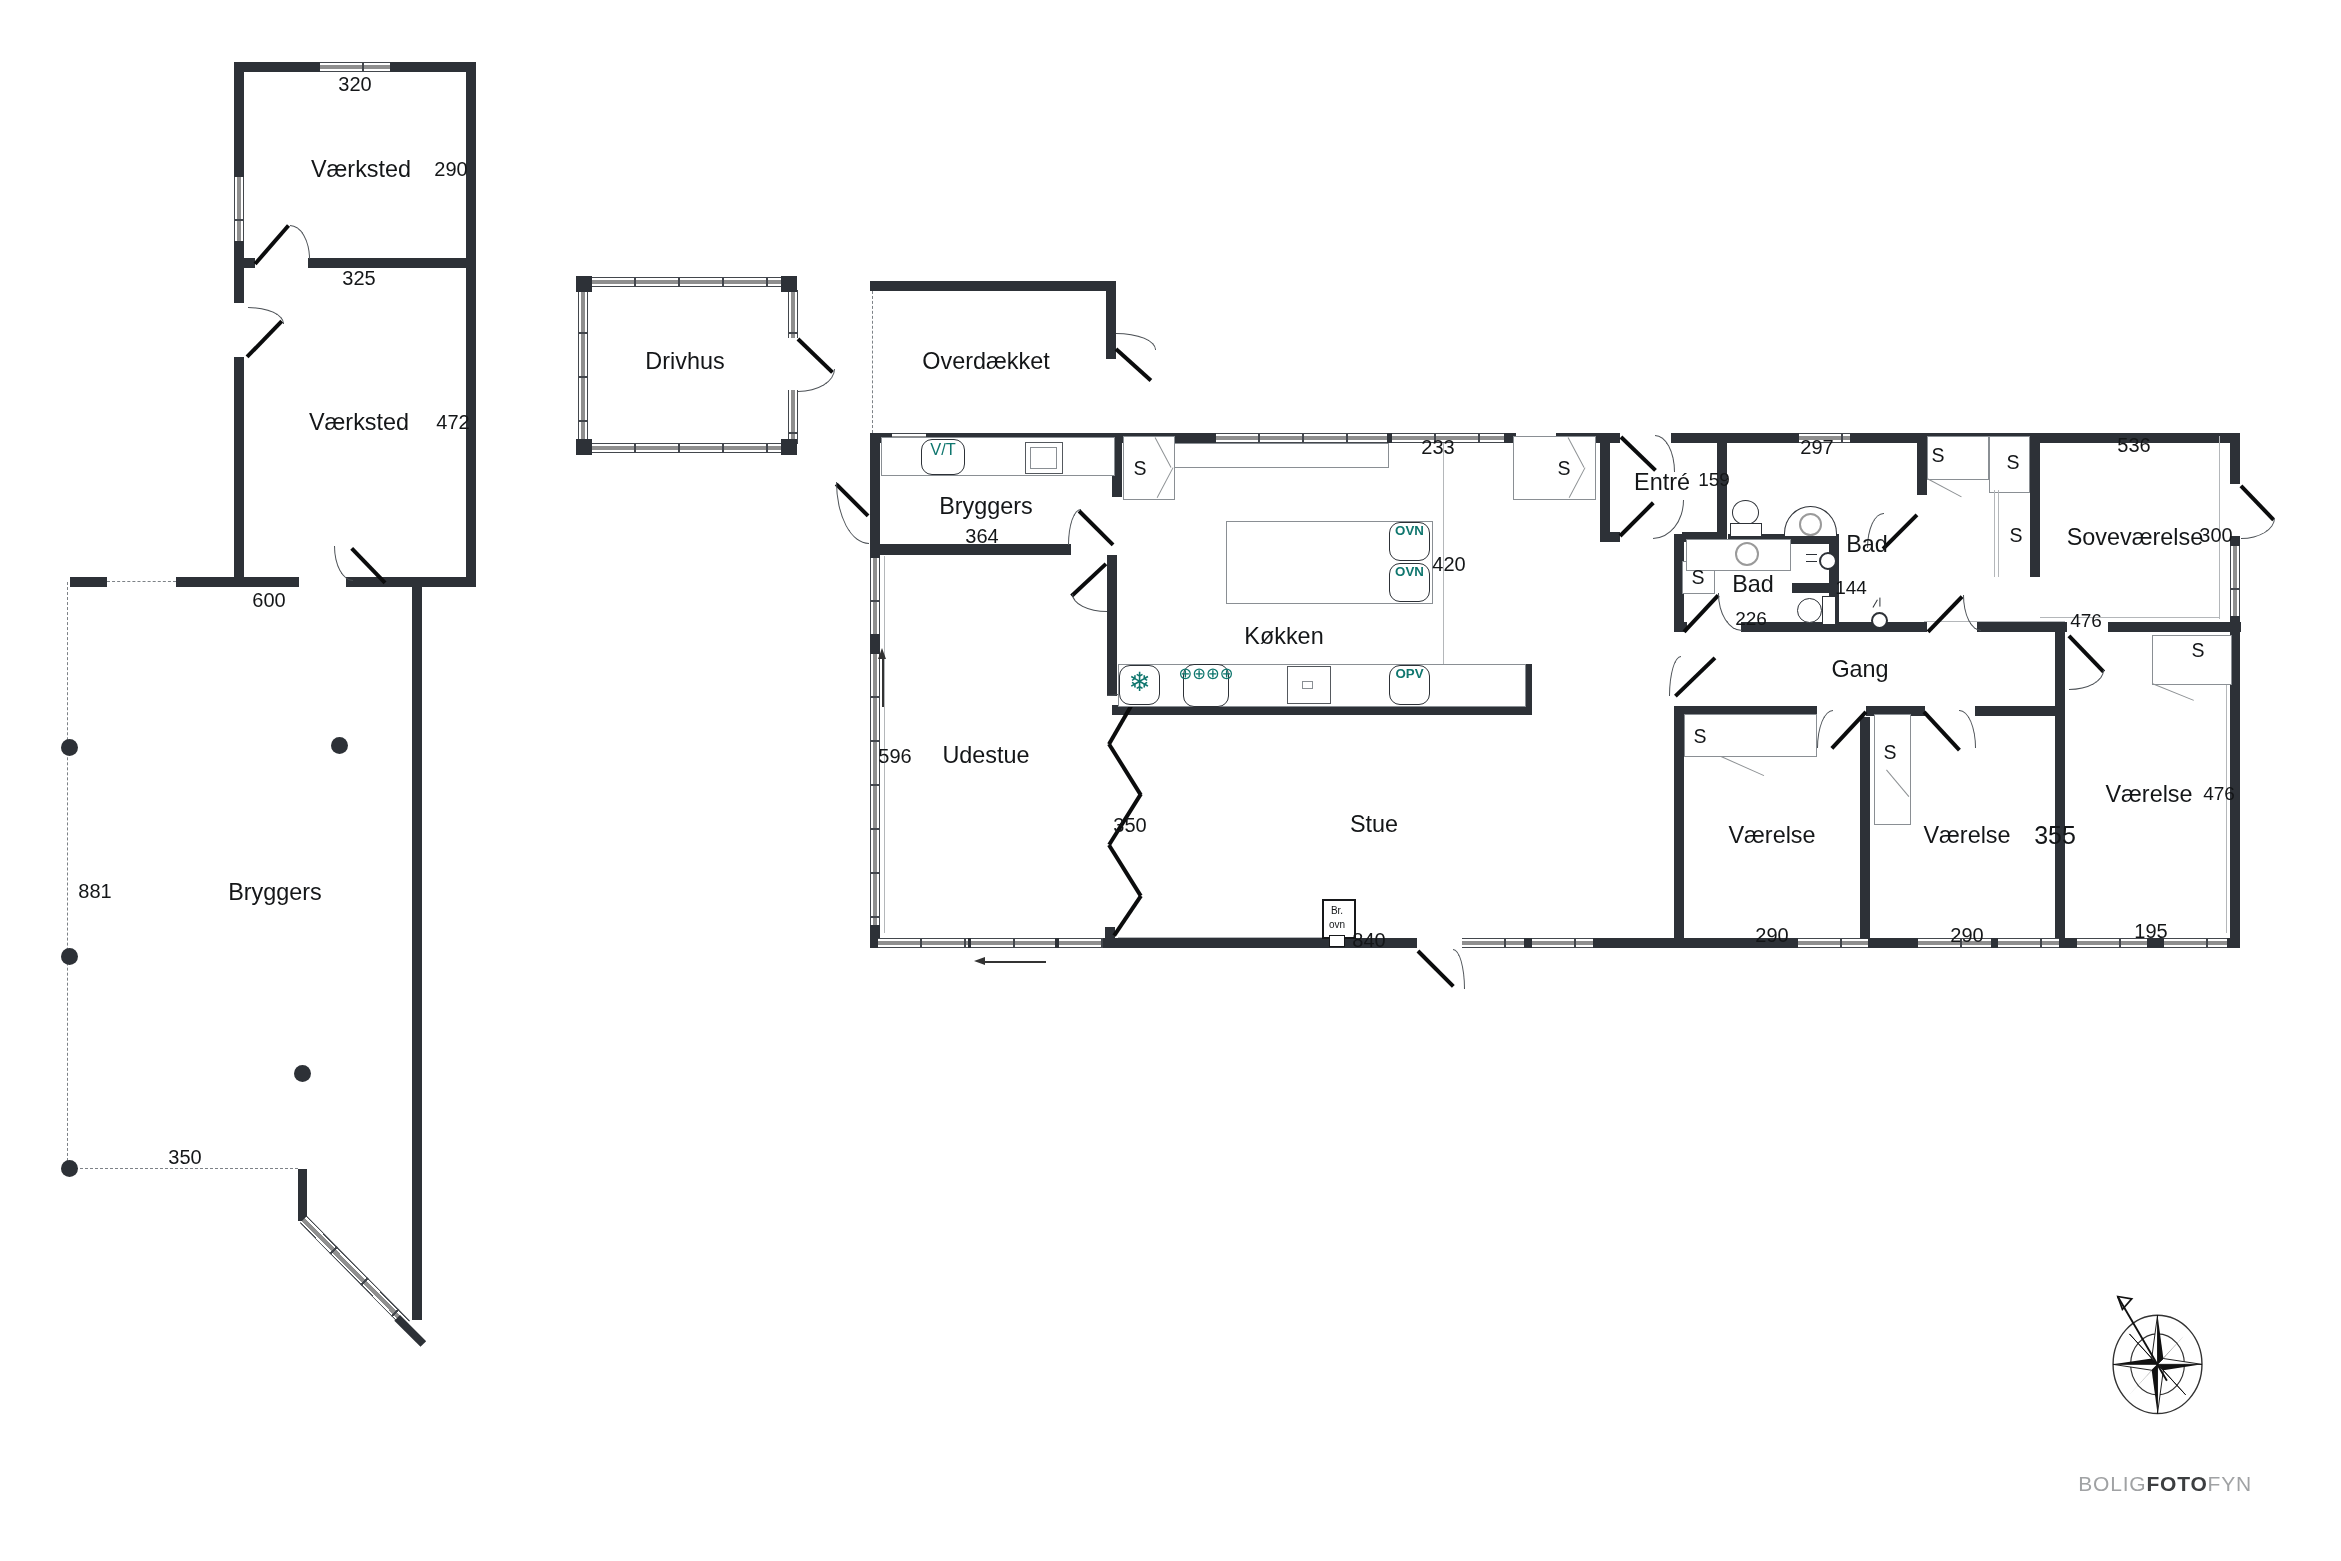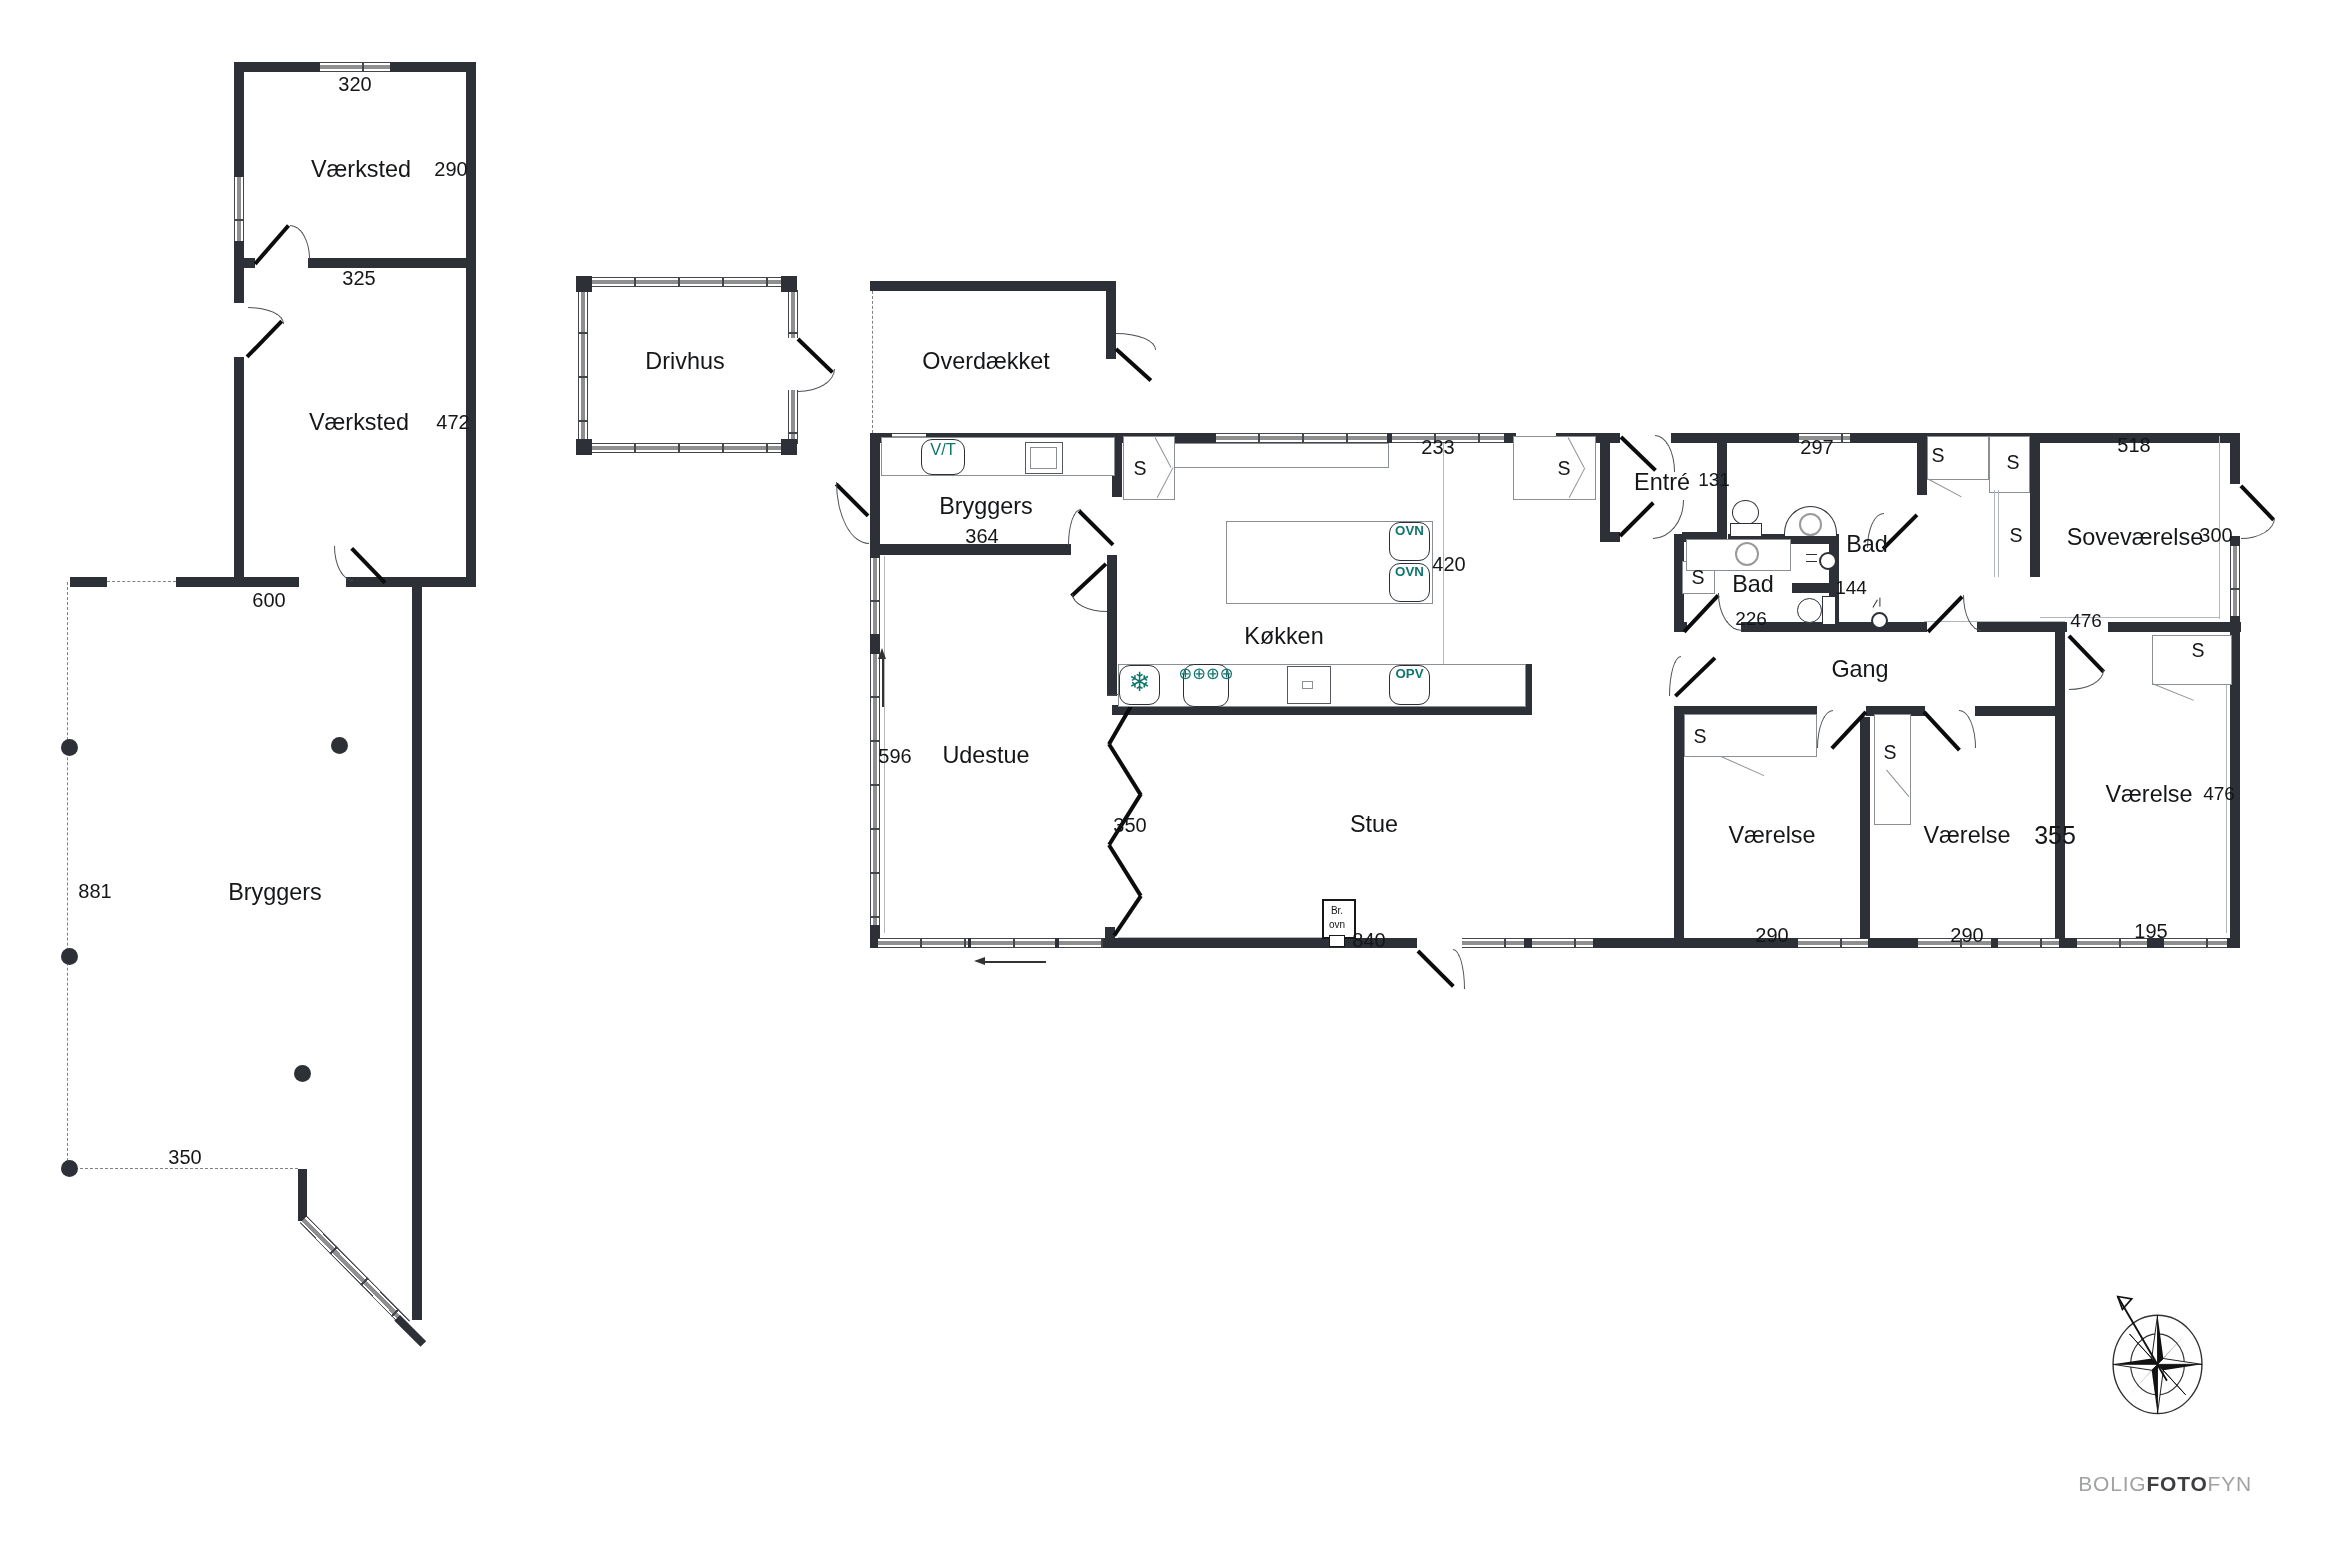--- a/index.html
+++ b/index.html
@@ -273,30 +273,30 @@
   <div class="lbl dim" style="left:982px;top:536px">364</div>
   <div class="lbl" style="left:1284px;top:636px">Køkken</div>
   <div class="lbl dim" style="left:1438px;top:447px">233</div>
   <div class="lbl dim" style="left:1449px;top:564px">420</div>
   <div class="lbl" style="left:986px;top:755px">Udestue</div>
   <div class="lbl dim" style="left:895px;top:756px">596</div>
   <div class="lbl dim" style="left:1130px;top:825px">350</div>
   <div class="lbl" style="left:1374px;top:824px">Stue</div>
   <div class="lbl dim" style="left:1369px;top:940px">840</div>
   <div class="lbl" style="left:1662px;top:482px">Entré</div>
-  <div class="lbl dim" style="left:1714px;top:480px;font-size:19px">131</div>
+  <div class="lbl dim" style="left:1714px;top:480px;font-size:19px">159</div>
   <div class="lbl dim" style="left:1817px;top:447px">297</div>
   <div class="lbl" style="left:1867px;top:544px">Bad</div>
   <div class="lbl dim" style="left:1851px;top:588px;font-size:19px">144</div>
   <div class="lbl" style="left:1753px;top:584px">Bad</div>
   <div class="lbl dim" style="left:1751px;top:619px;font-size:19px">226</div>
   <div class="lbl" style="left:1860px;top:669px">Gang</div>
   <div class="lbl dim" style="left:2086px;top:621px;font-size:19px">476</div>
   <div class="lbl" style="left:2135px;top:537px">Soveværelse</div>
-  <div class="lbl dim" style="left:2134px;top:445px">518</div>
+  <div class="lbl dim" style="left:2134px;top:445px">536</div>
   <div class="lbl dim" style="left:2216px;top:535px">300</div>
   <div class="lbl" style="left:1772px;top:835px">Værelse</div>
   <div class="lbl dim" style="left:1772px;top:935px">290</div>
   <div class="lbl" style="left:1967px;top:835px">Værelse</div>
   <div class="lbl dim" style="left:2055px;top:835px;font-size:25px">355</div>
   <div class="lbl dim" style="left:1967px;top:935px">290</div>
   <div class="lbl" style="left:2149px;top:794px">Værelse</div>
   <div class="lbl dim" style="left:2219px;top:794px;font-size:19px">476</div>
   <div class="lbl dim" style="left:2151px;top:931px">195</div>
 

